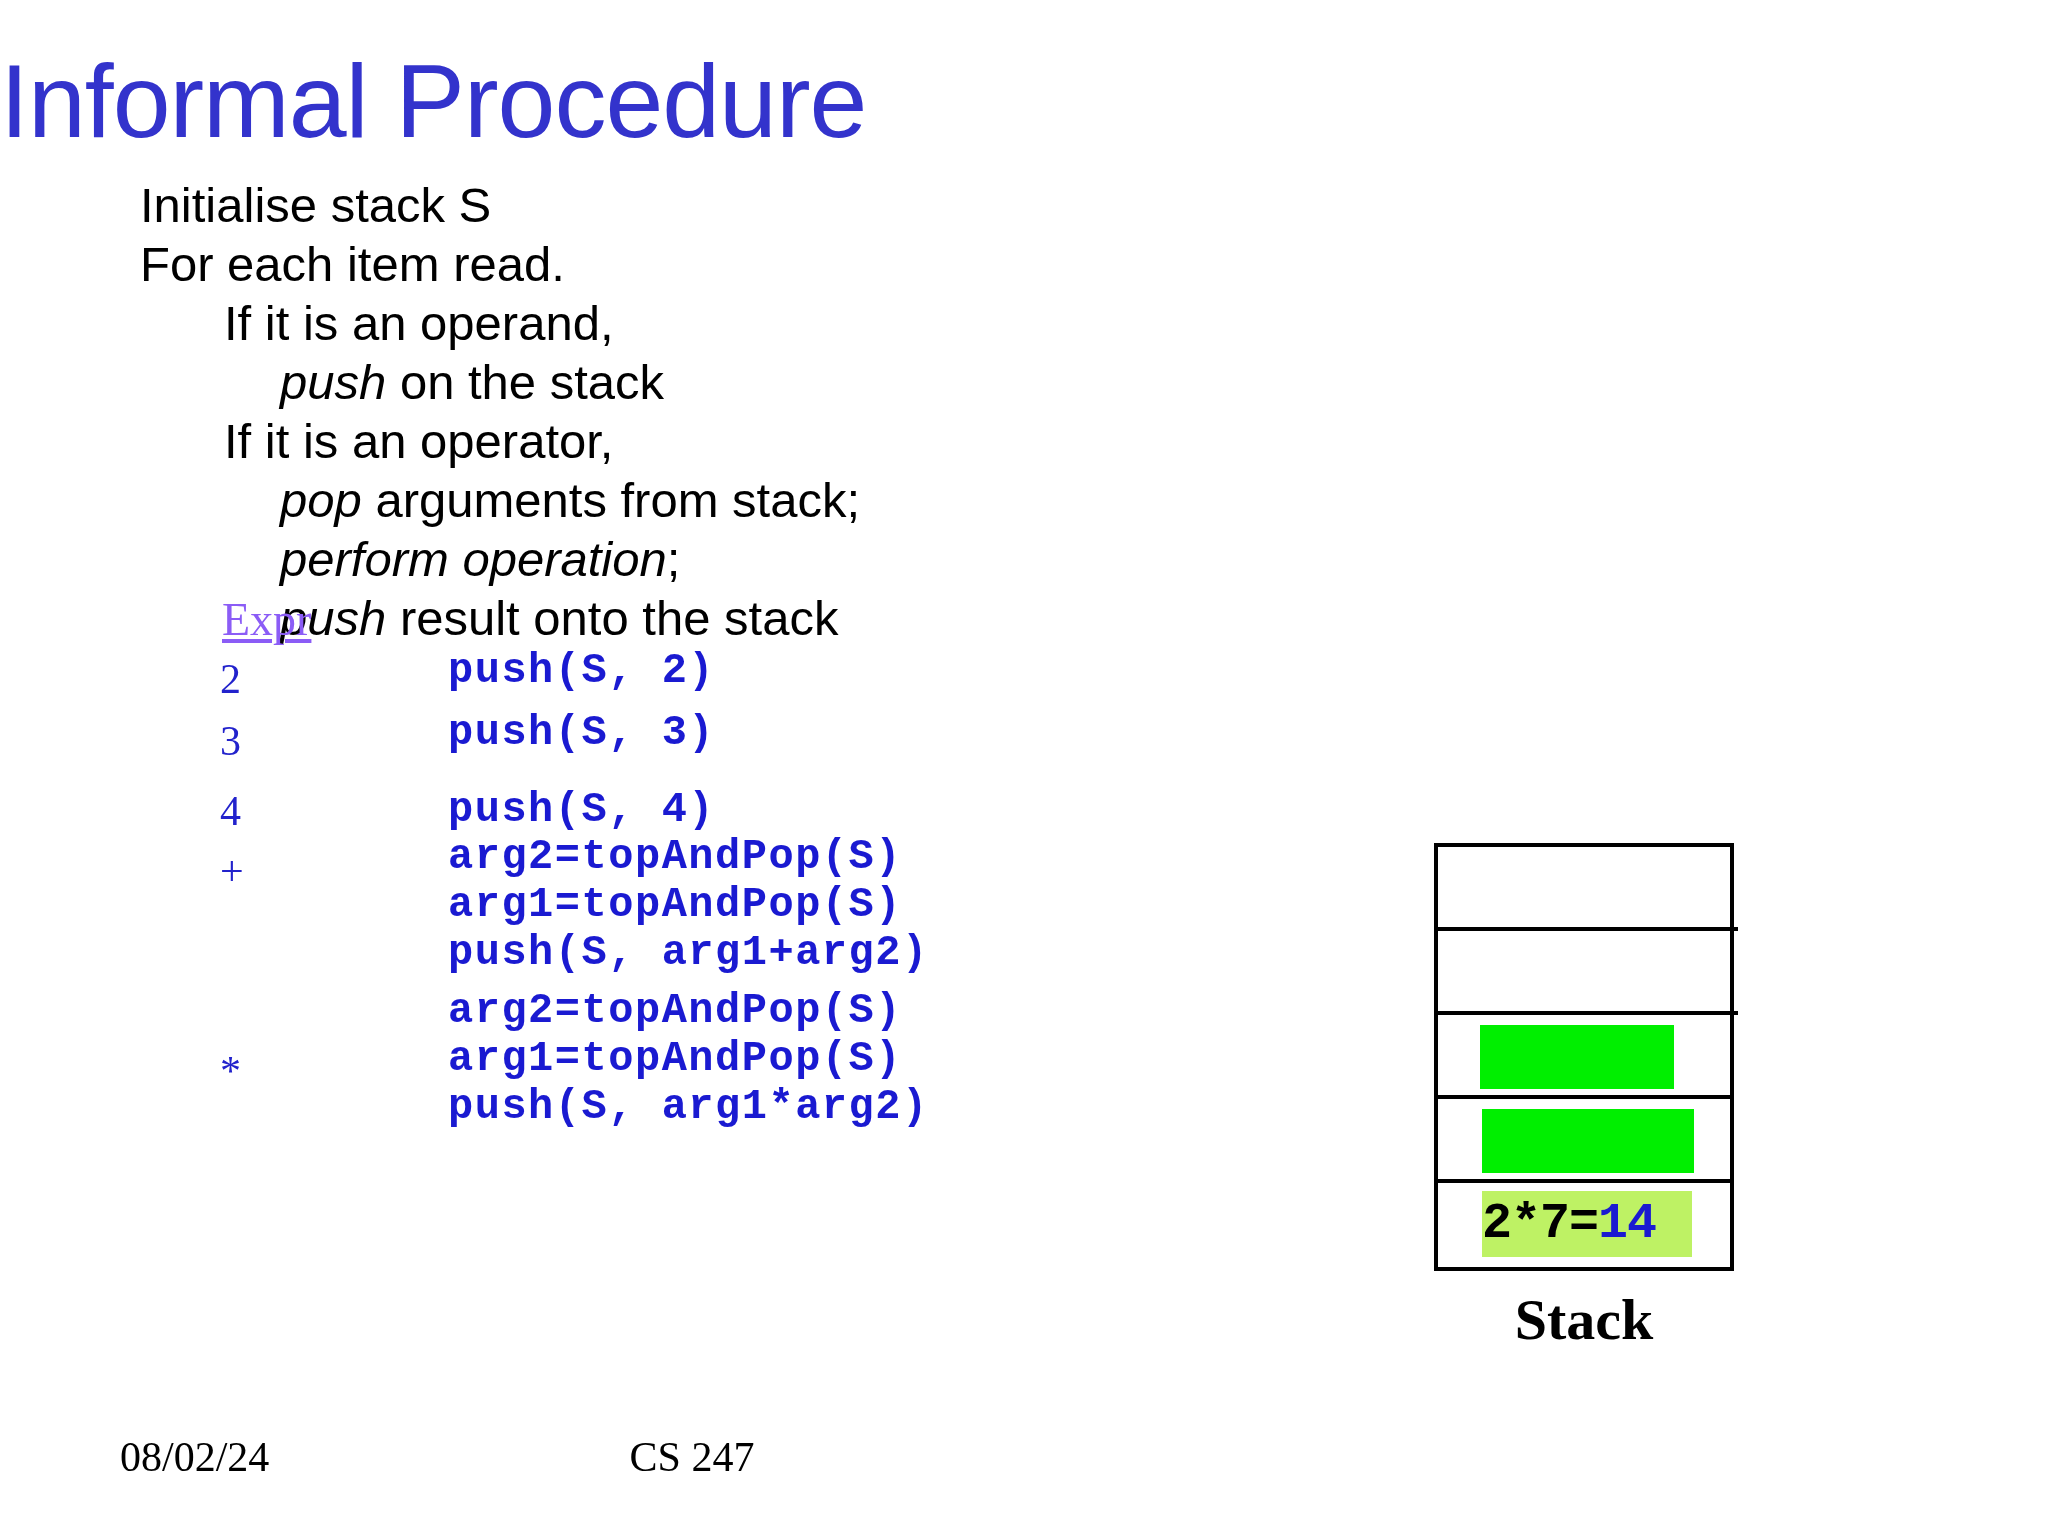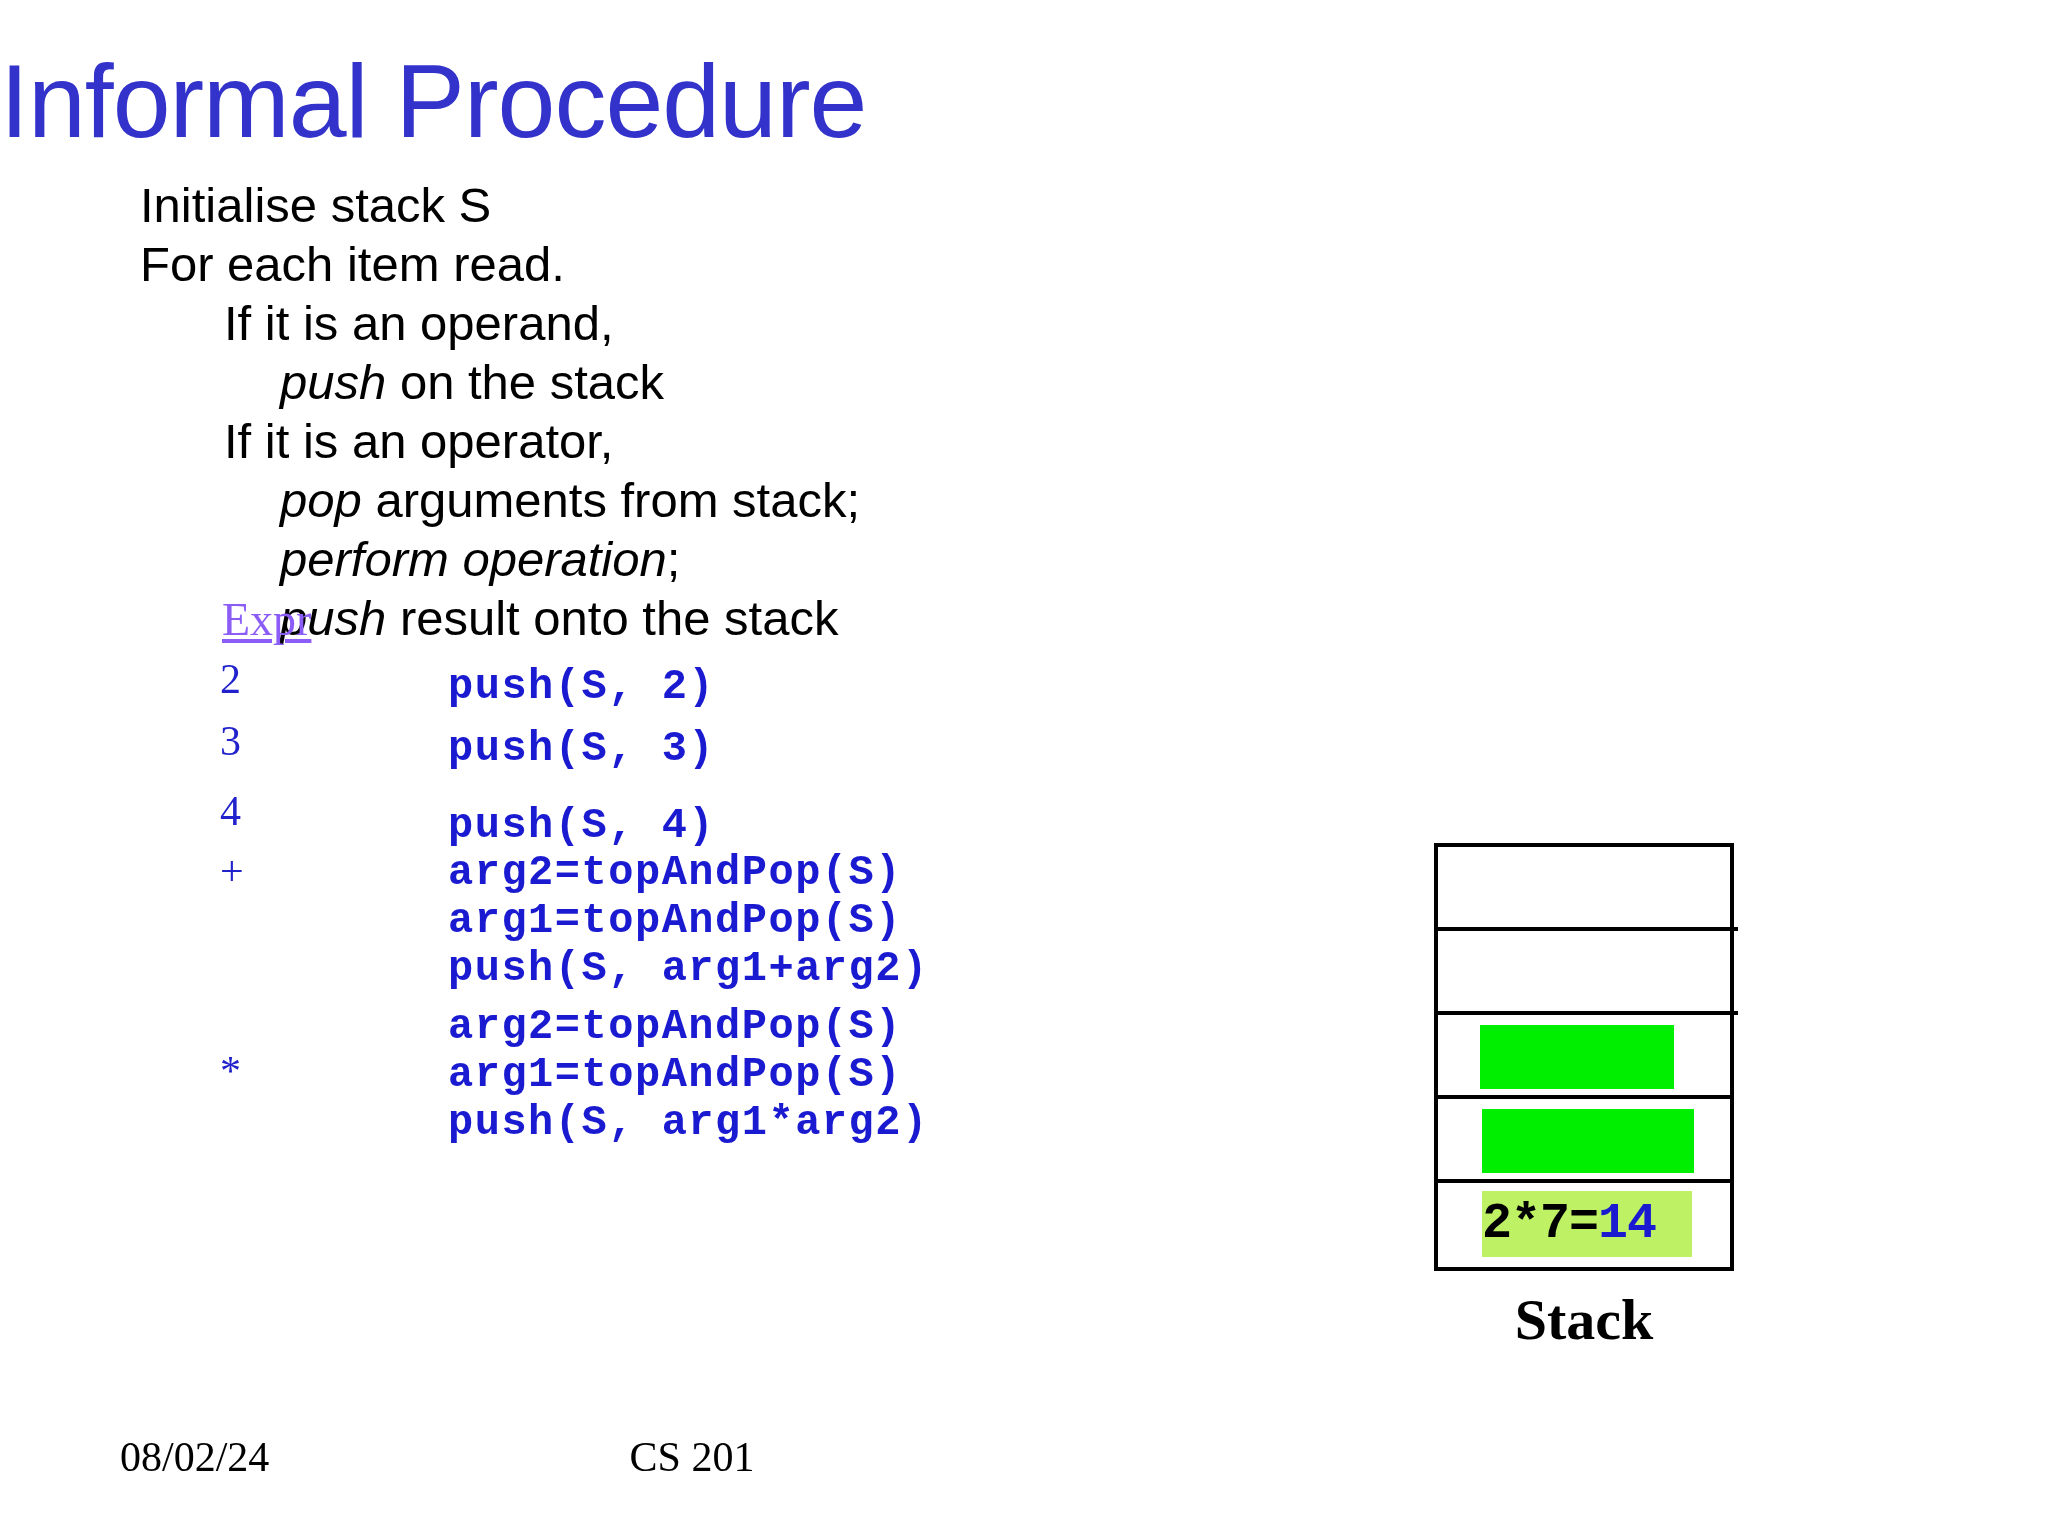--- a/index.html
+++ b/index.html
@@ -87,21 +87,20 @@
   .code-cell {
     position: absolute;
     left: 228px;
     font-family: "Liberation Mono", monospace;
     font-weight: bold;
     font-size: 42px;
     line-height: 46px;
     letter-spacing: 1.5px;
     color: #1a1ad1;
     white-space: pre;
-    margin-top: 16px;
   }
 
   
   #stack-figure {
     position: absolute;
     left: 1434px;
     top: 843px;
   }
   #stack-box {
     width: 292px;
@@ -254,13 +253,13 @@
         <div class="hl wide" style="background: rgb(0, 239, 0);"></div>
       </div>
       <div class="stack-cell">
         <div class="cell-text"><span>2*7=</span><span class="blue">14</span></div>
       </div>
     </div>
   <div id="stack-label">Stack</div>
 </div>
 
 <div id="footer-date">08/02/24</div>
-<div id="footer-course">CS 201</div>
+<div id="footer-course">CS 247</div>
 
 </body></html>

